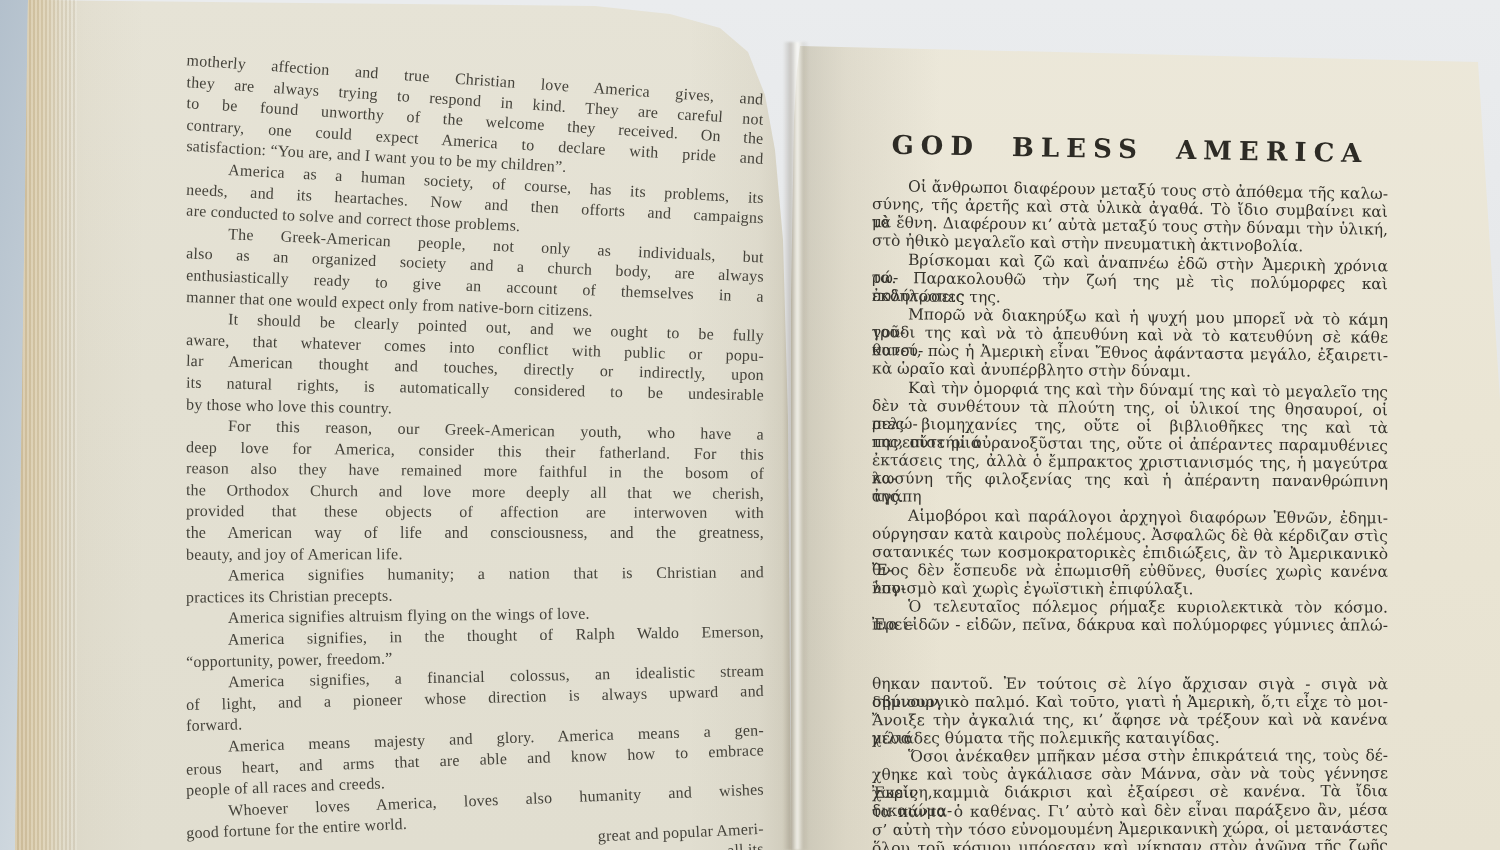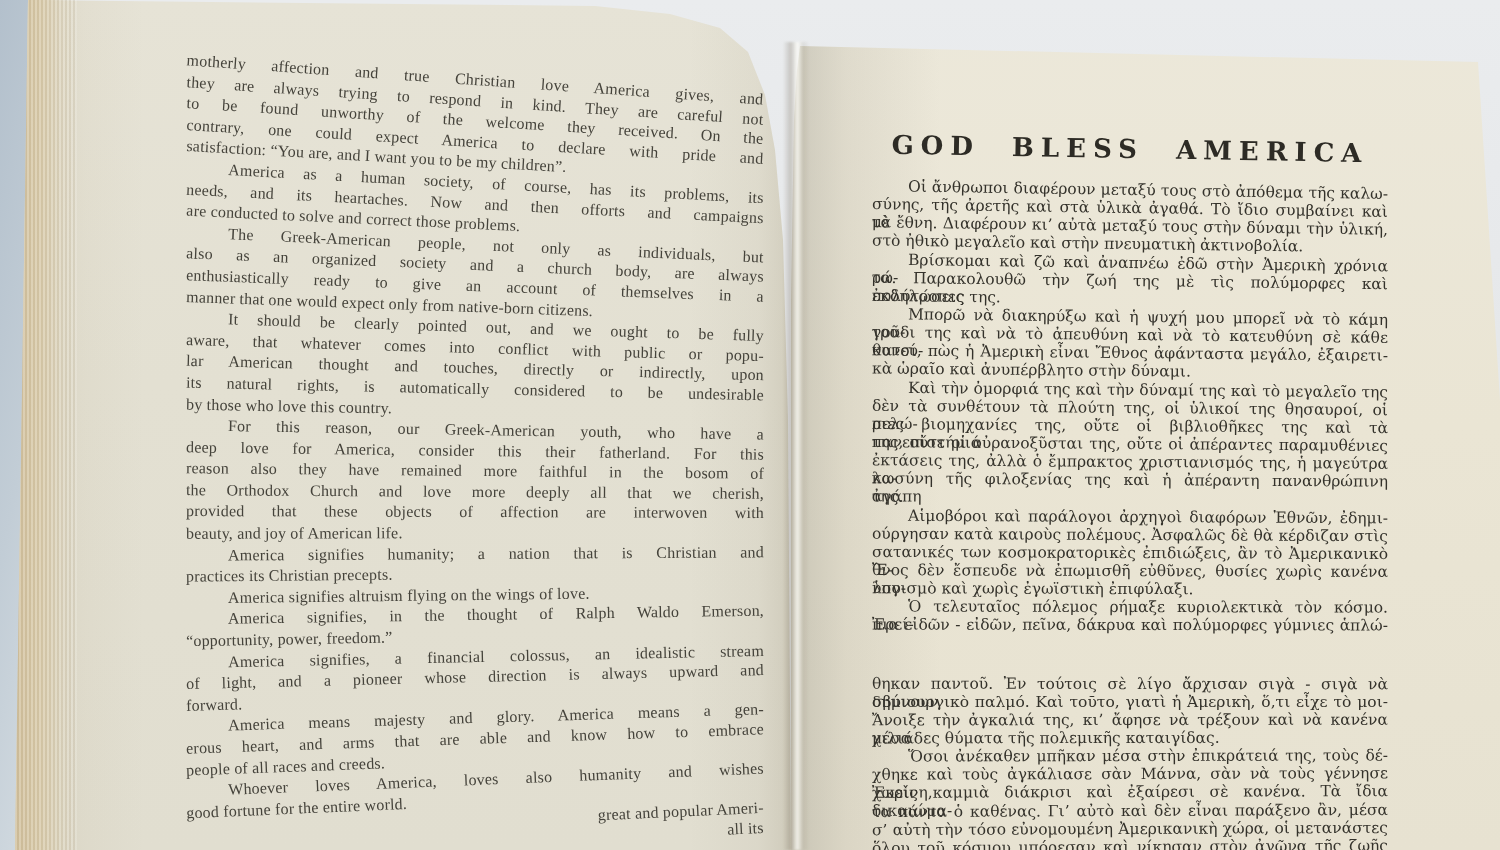--- a/index.html
+++ b/index.html
@@ -90,20 +90,21 @@
       <div class="line indent" style="transform: rotate(1.784deg);">It should be clearly pointed out, and we ought to be fully</div>
       <div class="line" style="transform: rotate(1.608deg);">aware, that whatever comes into conflict with public or popu-</div>
       <div class="line" style="transform: rotate(1.432deg);">lar American thought and touches, directly or indirectly, upon</div>
       <div class="line" style="transform: rotate(1.255deg);">its natural rights, is automatically considered to be undesirable</div>
       <div class="line last" style="transform: rotate(1.079deg);">by those who love this country.</div>
       <div class="line indent" style="transform: rotate(0.903deg);">For this reason, our Greek-American youth, who have a</div>
       <div class="line" style="transform: rotate(0.726deg);">deep love for America, consider this their fatherland. For this</div>
       <div class="line" style="transform: rotate(0.55deg);">reason also they have remained more faithful in the bosom of</div>
       <div class="line" style="transform: rotate(0.374deg);">the Orthodox Church and love more deeply all that we cherish,</div>
       <div class="line" style="transform: rotate(0.197deg);">provided that these objects of affection are interwoven with</div>
+      <div class="line" style="transform: rotate(0.021deg);">the American way of life and consciousness, and the greatness,</div>
       <div class="line last" style="transform: rotate(-0.155deg);">beauty, and joy of American life.</div>
       <div class="line indent" style="transform: rotate(-0.332deg);">America signifies humanity; a nation that is Christian and</div>
       <div class="line last" style="transform: rotate(-0.508deg);">practices its Christian precepts.</div>
       <div class="line last indent" style="transform: rotate(-0.684deg);">America signifies altruism flying on the wings of love.</div>
       <div class="line indent" style="transform: rotate(-0.861deg);">America signifies, in the thought of Ralph Waldo Emerson,</div>
       <div class="line last" style="transform: rotate(-1.037deg);">“opportunity, power, freedom.”</div>
       <div class="line indent" style="transform: rotate(-1.213deg);">America signifies, a financial colossus, an idealistic stream</div>
       <div class="line" style="transform: rotate(-1.389deg);">of light, and a pioneer whose direction is always upward and</div>
       <div class="line last" style="transform: rotate(-1.566deg);">forward.</div>
       <div class="line indent" style="transform: rotate(-1.742deg);">America means majesty and glory. America means a gen-</div>

